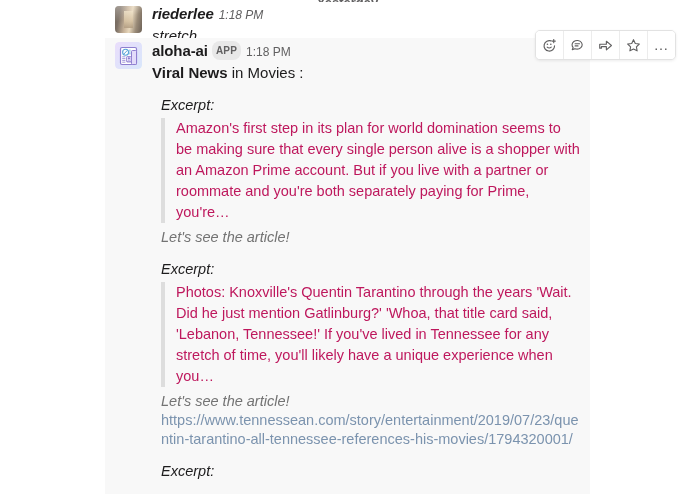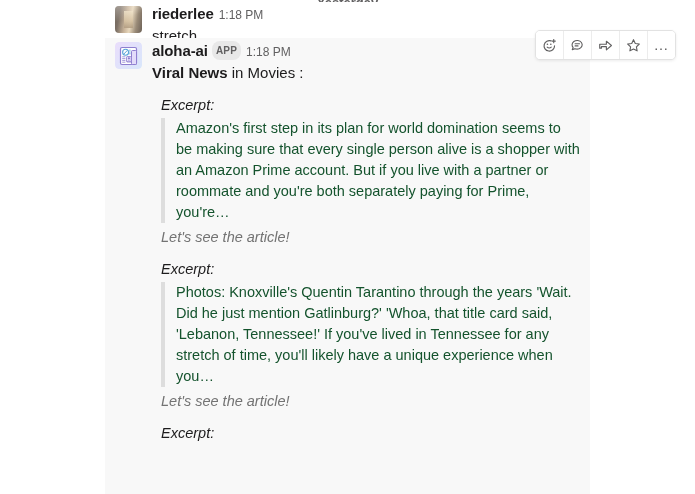--- a/index.html
+++ b/index.html
@@ -58,20 +58,21 @@
     position: absolute;
     left: 105px;
     width: 485px;
     padding: 3px 10px 2px 10px;
     box-sizing: border-box;
   }
   .message.first {
     top: 2px;
     height: 34px;
     background: #ffffff;
+    font-style: italic;
   }
   .message.second {
     top: 38px;
     height: 456px;
     background: #f8f8f8;
   }
 
   .msg-avatar {
     position: absolute;
     left: 10px;
@@ -162,21 +163,21 @@
     line-height: 19px;
     color: #1d1c1d;
     margin-bottom: 3px;
   }
   .excerpt-quote {
     border-left: 4px solid #dddddd;
     padding-left: 11px;
     margin: 0 0 5px 0;
     font-size: 14.5px;
     line-height: 21px;
-    color: #14532d;
+    color: #be185d;
   }
   .cta-label {
     font-style: italic;
     font-size: 14.5px;
     line-height: 19px;
     color: #737373;
   }
   .excerpt-link {
     display: block;
     font-size: 14.5px;
@@ -277,20 +278,21 @@
       <div class="excerpt-group">
         <div class="excerpt-label">Excerpt:</div>
         <blockquote class="excerpt-quote">Amazon's first step in its plan for world domination seems to be making sure that every single person alive is a shopper with an Amazon Prime account. But if you live with a partner or roommate and you're both separately paying for Prime, you're…</blockquote>
         <div class="cta-label">Let's see the article!</div>
       </div>
 
       <div class="excerpt-group">
         <div class="excerpt-label">Excerpt:</div>
         <blockquote class="excerpt-quote">Photos: Knoxville's Quentin Tarantino through the years 'Wait. Did he just mention Gatlinburg?' 'Whoa, that title card said, 'Lebanon, Tennessee!' If you've lived in Tennessee for any stretch of time, you'll likely have a unique experience when you…</blockquote>
         <div class="cta-label">Let's see the article!</div>
+        <a class="excerpt-link">https://www.tennessean.com/story/entertainment/2019/07/23/quentin-tarantino-all-tennessee-references-his-movies/1794320001/</a>
       </div>
 
       <div class="excerpt-group">
         <div class="excerpt-label">Excerpt:</div>
 
       </div>
 
     </div>
   </div>
 

